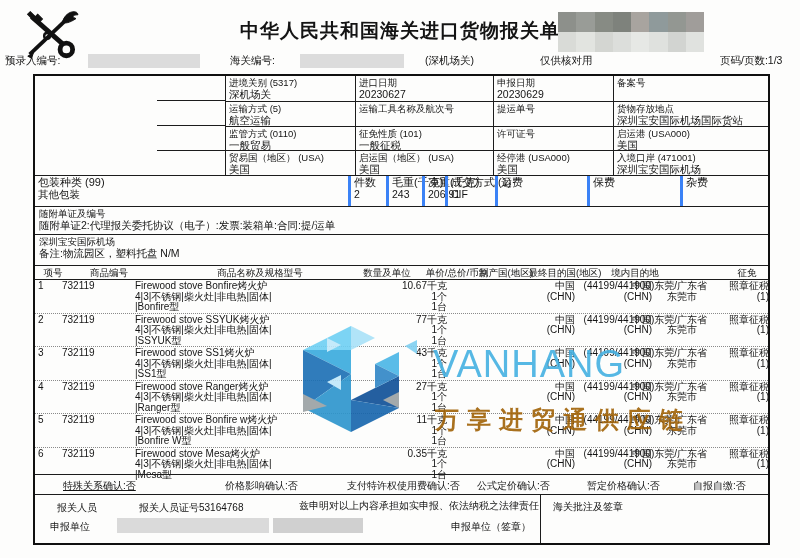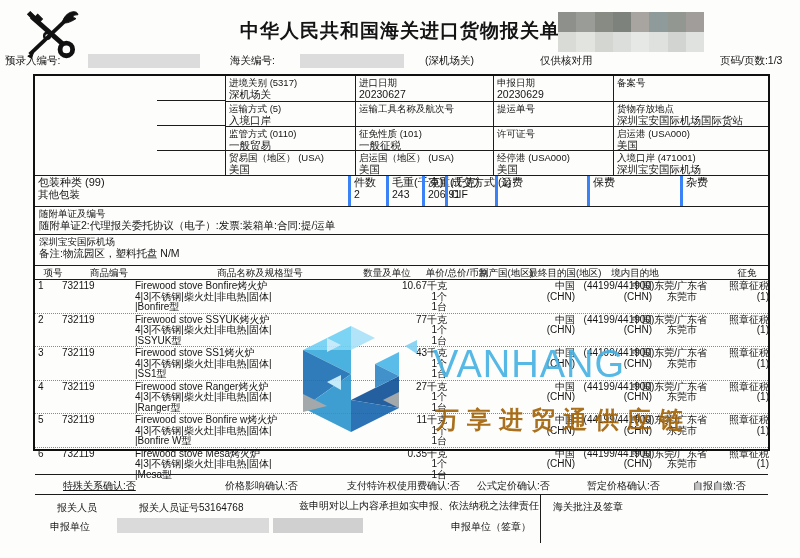--- a/index.html
+++ b/index.html
@@ -19,21 +19,21 @@
   .mosaic i:nth-child(9){background:#d9dbd7}.mosaic i:nth-child(10){background:#e2e4e0}
   .mosaic i:nth-child(11){background:#d4d6d2}.mosaic i:nth-child(12){background:#dcdedb}
   .mosaic i:nth-child(13){background:#e6e8e5}.mosaic i:nth-child(14){background:#dfe1de}
   .mosaic i:nth-child(15){background:#d2d4d1}.mosaic i:nth-child(16){background:#e0e2df}
   .inforow{left:0;top:54px;width:800px;height:16px;font-size:10.5px;}
   .inforow span{position:absolute;white-space:nowrap;}
   .redact{position:absolute;background:#dcdcdc;}
   .r1{left:88px;top:0;width:112px;height:14px;}
   .r2{left:300px;top:0;width:104px;height:14px;}
   
-  .box{left:33px;top:74px;width:737px;height:377px;border:2px solid #101010;box-sizing:border-box;}
+  .box{left:33px;top:74px;width:737px;height:471px;border:2px solid #101010;box-sizing:border-box;}
   .box .lbl{font-size:9.5px;line-height:11px;white-space:nowrap;}
   .box .val{font-size:10.5px;line-height:12px;white-space:nowrap;}
   .sec1{left:0;top:0;width:733px;height:99px;display:grid;grid-template-columns:190px 130px 138px 120px 1fr;grid-template-rows:repeat(4,24.75px);}
   .sec1 .c{border-left:1px solid #1c1c1c;padding:1px 3px;overflow:visible;box-sizing:border-box;}
   .sec1 .bt{border-top:1px solid #1c1c1c;}
   .sec1 .blank{border:0;}
   .pline{position:absolute;left:122px;width:69px;height:0;border-top:1px solid #1c1c1c;}
   .stats{left:0;top:99px;width:733px;height:31px;border-top:1px solid #1c1c1c;box-sizing:border-box;}
   .stats .cell{position:absolute;top:0;bottom:0;border-left:3px solid #3b82f6;padding:1px 3px;box-sizing:border-box;}
   .stats .cell.first{border-left:0;}
@@ -146,21 +146,21 @@
           <div class="val">20230629</div>
         </div>
       <div class="c">
           <div class="lbl">备案号</div>
           <div class="val"></div>
         </div>
 
       <div class="c blank"></div>
       <div class="c bt">
           <div class="lbl">运输方式 (5)</div>
-          <div class="val">入境口岸</div>
+          <div class="val">航空运输</div>
         </div>
       <div class="c bt">
           <div class="lbl">运输工具名称及航次号</div>
           <div class="val"></div>
         </div>
       <div class="c bt">
           <div class="lbl">提运单号</div>
           <div class="val"></div>
         </div>
       <div class="c bt">

